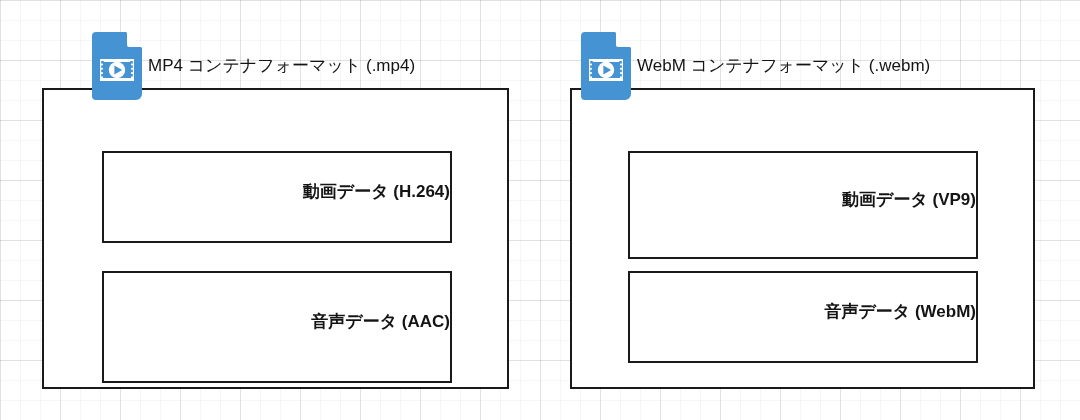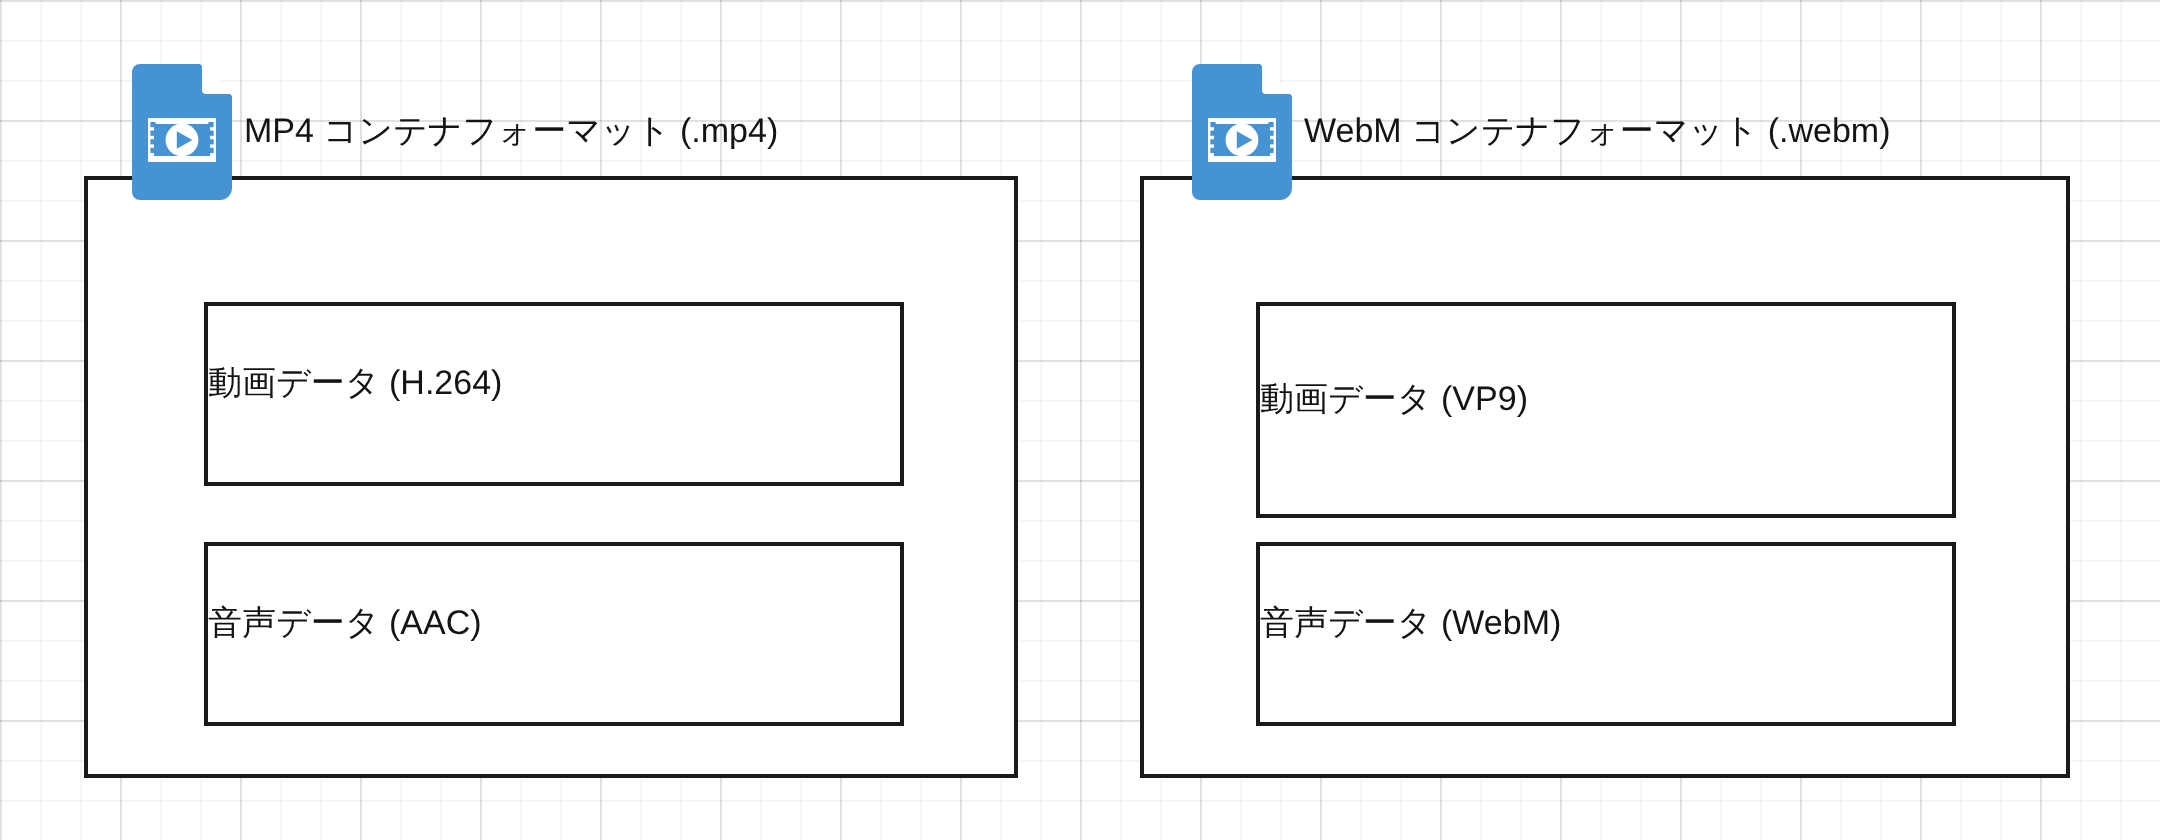--- a/index.html
+++ b/index.html
@@ -68,41 +68,42 @@
   }
 
   
   .stream-box {
     position: absolute;
     box-sizing: border-box;
     border: 2px solid #1a1a1a;
     background: #ffffff;
     display: flex;
     align-items: center;
-    justify-content: flex-start;
+    justify-content: flex-end;
+    font-weight: bold;
   }
   .stream-label {
     font-size: 17px;
     color: #141414;
     white-space: nowrap;
     line-height: 1;
     position: relative;
     top: -6px;
   }
 </style>
 </head>
 <body>
 
 <div id="canvas">
 
   <div class="group">
 
     <div class="container-box" style="left:42px; top:88px; width:467px; height:301px;"></div>
 
-    <div class="header" style="left:66px; top:32px;">
+    <div class="header" style="left:92px; top:32px;">
       <svg class="file-icon" viewBox="0 0 50 68">
         <path d="M4,0 H34 L50,16 V62 A6,6 0 0 1 44,68 H4 A4,4 0 0 1 0,64 V4 A4,4 0 0 1 4,0 Z" fill="#4693d4"></path>
         <path d="M35,0 L50,15 H37 A2,2 0 0 1 35,13 Z" fill="#ffffff"></path>
         <rect x="8" y="27" width="34" height="22" fill="#ffffff"></rect>
         <rect x="11" y="30" width="28" height="16" fill="#4693d4"></rect>
         <rect x="9.2" y="29.0" width="2.6" height="2.6" fill="#4693d4"></rect>
         <rect x="9.2" y="33.3" width="2.6" height="2.6" fill="#4693d4"></rect>
         <rect x="9.2" y="37.6" width="2.6" height="2.6" fill="#4693d4"></rect>
         <rect x="9.2" y="41.9" width="2.6" height="2.6" fill="#4693d4"></rect>
         <rect x="38.2" y="29.0" width="2.6" height="2.6" fill="#4693d4"></rect>
@@ -112,31 +113,31 @@
         <circle cx="25" cy="38" r="8.2" fill="#ffffff"></circle>
         <path d="M22.4,33.6 L30.2,38 L22.4,42.4 Z" fill="#4693d4"></path>
       </svg>
       <span class="header-label">MP4 コンテナフォーマット (.mp4)</span>
     </div>
 
     <div class="stream-box" style="left:102px; top:151px; width:350px; height:92px;">
       <span class="stream-label">動画データ (H.264)</span>
     </div>
 
-    <div class="stream-box" style="left:102px; top:271px; width:350px; height:92px;">
+    <div class="stream-box" style="left:102px; top:271px; width:350px; height:112px;">
       <span class="stream-label">音声データ (AAC)</span>
     </div>
 
   </div>
 
   <div class="group">
 
     <div class="container-box" style="left:570px; top:88px; width:465px; height:301px;"></div>
 
-    <div class="header" style="left:596px; top:32px;">
+    <div class="header" style="left:581px; top:32px;">
       <svg class="file-icon" viewBox="0 0 50 68">
         <path d="M4,0 H34 L50,16 V62 A6,6 0 0 1 44,68 H4 A4,4 0 0 1 0,64 V4 A4,4 0 0 1 4,0 Z" fill="#4693d4"></path>
         <path d="M35,0 L50,15 H37 A2,2 0 0 1 35,13 Z" fill="#ffffff"></path>
         <rect x="8" y="27" width="34" height="22" fill="#ffffff"></rect>
         <rect x="11" y="30" width="28" height="16" fill="#4693d4"></rect>
         <rect x="9.2" y="29.0" width="2.6" height="2.6" fill="#4693d4"></rect>
         <rect x="9.2" y="33.3" width="2.6" height="2.6" fill="#4693d4"></rect>
         <rect x="9.2" y="37.6" width="2.6" height="2.6" fill="#4693d4"></rect>
         <rect x="9.2" y="41.9" width="2.6" height="2.6" fill="#4693d4"></rect>
         <rect x="38.2" y="29.0" width="2.6" height="2.6" fill="#4693d4"></rect>

